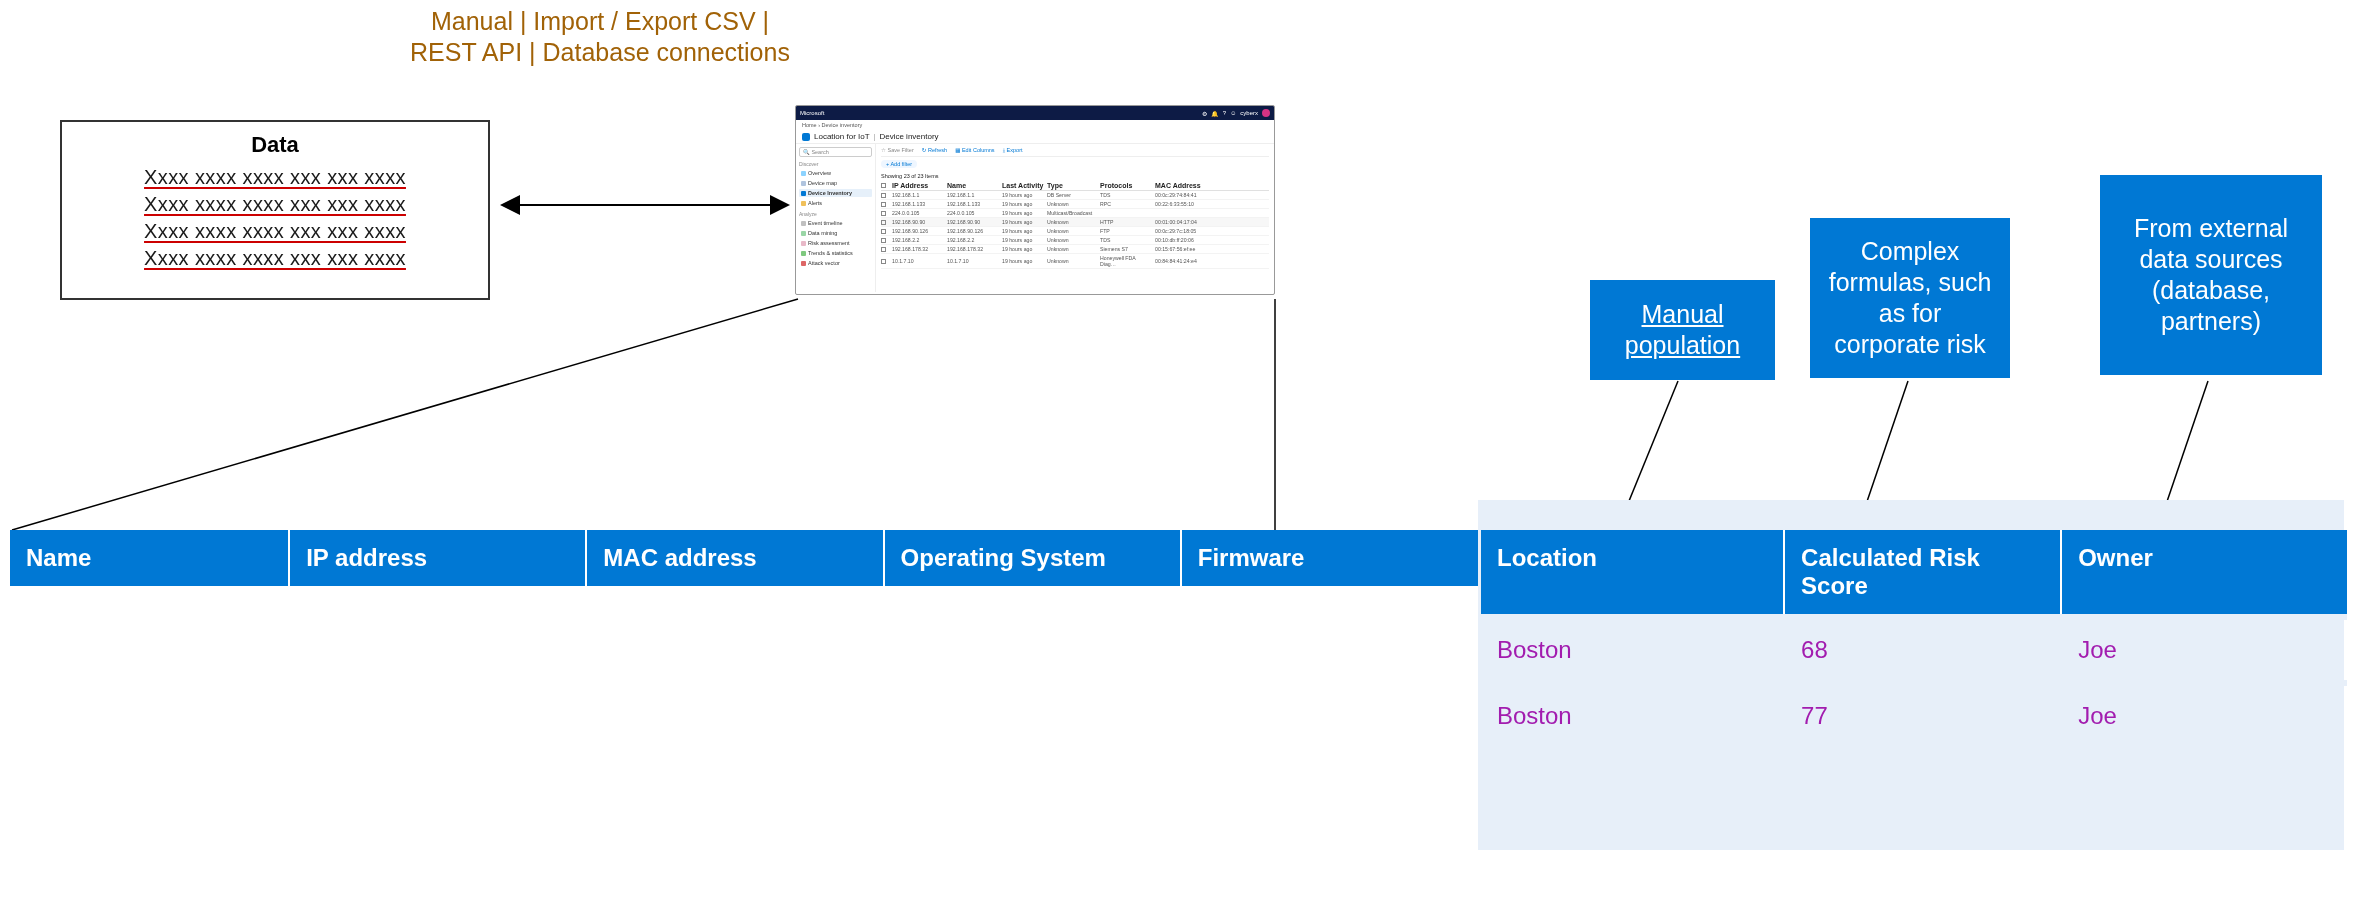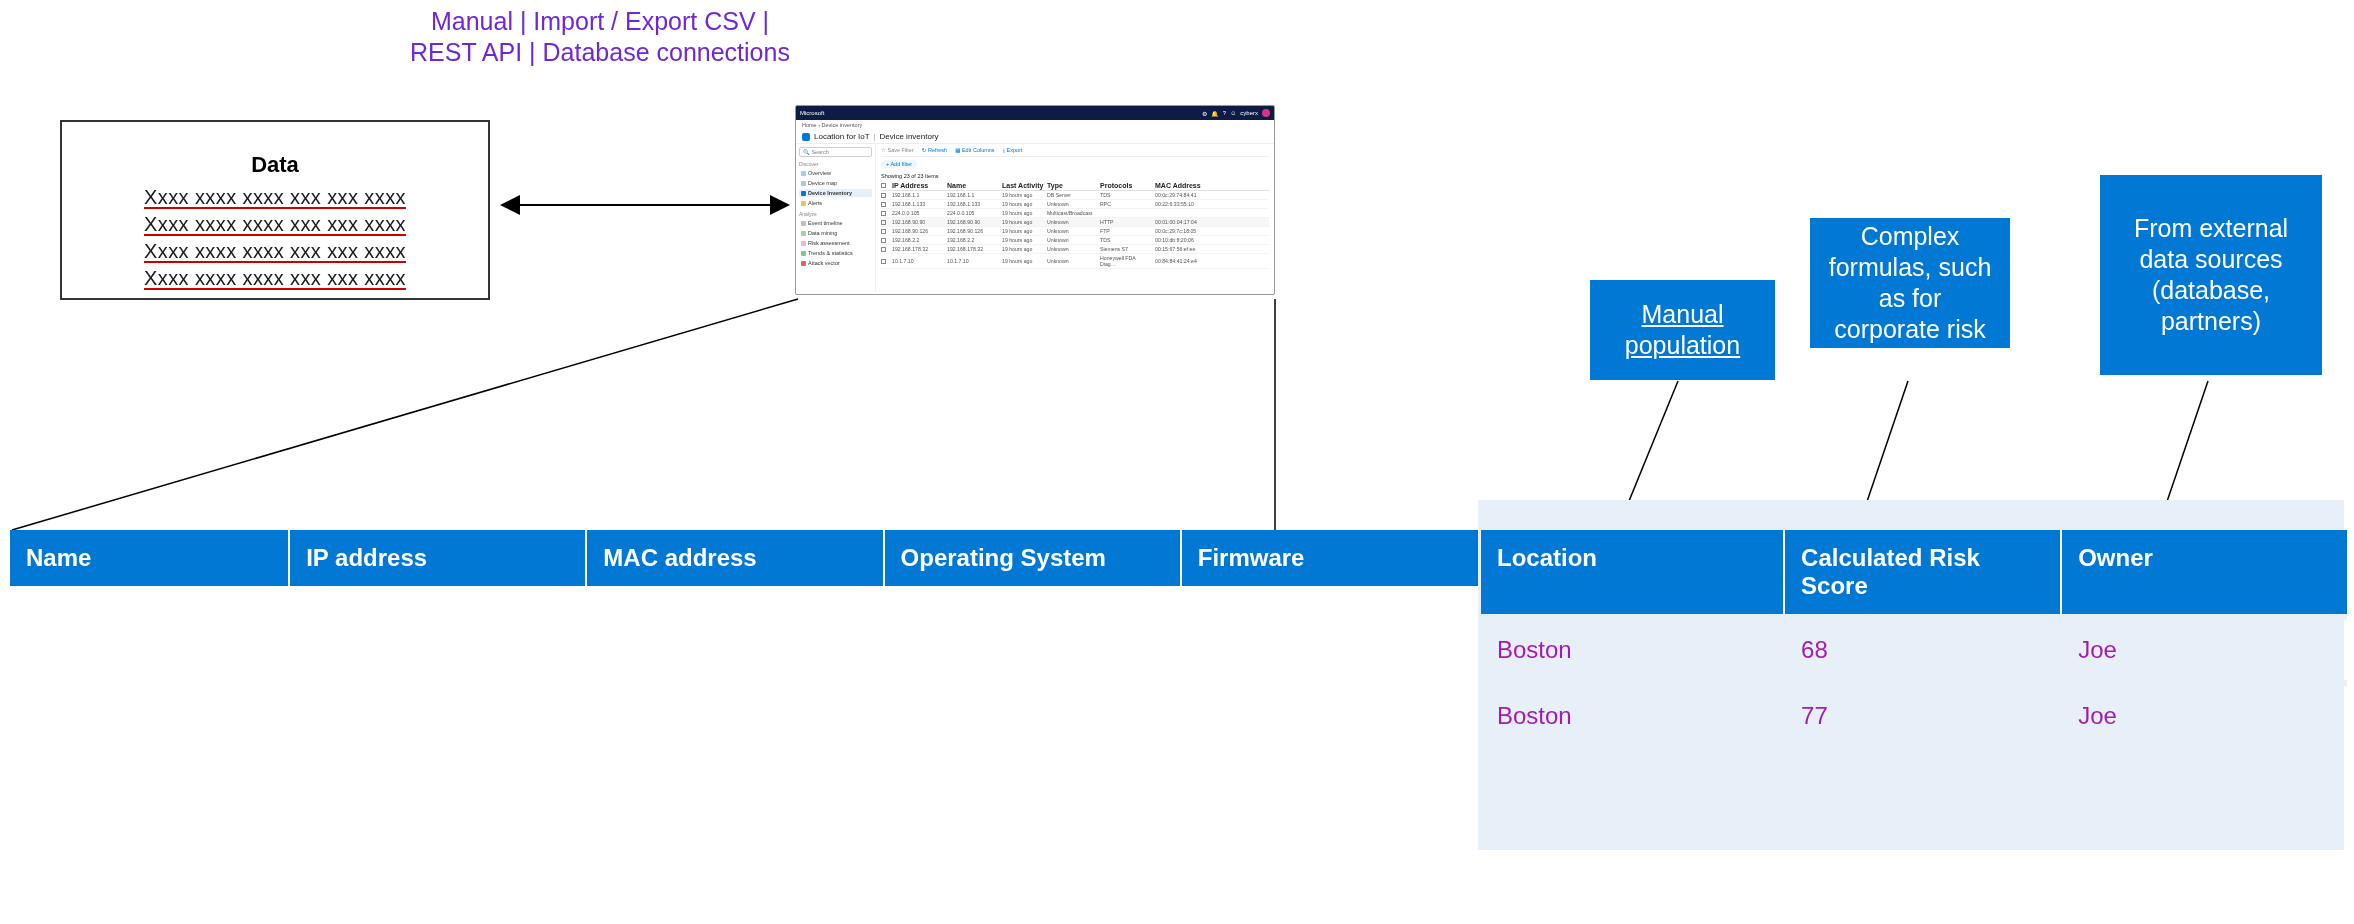--- a/index.html
+++ b/index.html
@@ -1,21 +1,21 @@
 <!DOCTYPE html>
 <html><head>
   <meta charset="utf-8">
   <style>
     * { margin:0; padding:0; box-sizing:border-box; }
     body { font-family:"Segoe UI",Arial,sans-serif; width:2354px; height:924px; position:relative; background:#fff; }
 
-    .top-caption { position:absolute; top:6px; left:385px; width:430px; text-align:center; font-size:25px; color:#6d28d9; line-height:1.25; }
+    .top-caption { position:absolute; top:6px; left:385px; width:430px; text-align:center; font-size:25px; color:#a16207; line-height:1.25; }
 
     .data-box { position:absolute; left:60px; top:120px; width:430px; height:180px; border:2px solid #333; padding:10px; display:flex; flex-direction:column; align-items:center; }
-    .data-box-title { font-weight:700; font-size:22px; margin-bottom:6px;margin-top:20px; }
+    .data-box-title { font-weight:700; font-size:22px; margin-bottom:6px; }
     .xxxx-line { font-size:20px; color:#1a1a1a; letter-spacing:0.4px; line-height:1.35; text-decoration:underline solid #c00; text-underline-offset:3px; }
 
     .arrow-svg { position:absolute; left:500px; top:190px; }
 
     .mini-app { position:absolute; left:795px; top:105px; width:480px; height:190px; border:1px solid #999; border-radius:2px; overflow:hidden; font-size:7px; color:#333; background:#fff; }
     .mini-header { height:14px; background:#0d1b45; color:#fff; display:flex; align-items:center; padding:0 4px; justify-content:space-between; font-size:6px; }
     .mini-header-icons { display:flex; gap:4px; align-items:center; }
     .mini-avatar { width:8px; height:8px; background:#d63384; border-radius:50%; }
     .mini-breadcrumb { font-size:5.5px; padding:2px 6px; color:#555; }
     .mini-title-row { display:flex; align-items:center; gap:4px; padding:2px 6px; border-bottom:1px solid #eee; }
@@ -36,21 +36,21 @@
     .mini-grid-head,.mini-grid-row { display:grid; grid-template-columns:8px 52px 52px 42px 50px 52px 72px; gap:3px; align-items:center; padding:1px 0; }
     .mini-grid-head { font-weight:600; color:#222; border-bottom:1px solid #e0e0e0; }
     .mini-grid-row { color:#555; border-bottom:1px solid #f3f3f3; font-size:5.2px; }
     .mini-grid-row.alt { background:#f7f7f7; }
     .mini-cb { width:5px; height:5px; border:1px solid #888; }
 
     .zoom-lines { position:absolute; left:10px; top:298px; }
 
     .callout { position:absolute; background:#0078d4; color:#fff; text-align:center; display:flex; align-items:center; justify-content:center; font-size:25px; line-height:1.25; padding:0 14px; }
     .callout1 { left:1590px; top:280px; width:185px; height:100px;text-decoration:underline; }
-    .callout2 { left:1810px; top:218px; width:200px; height:130px; }
+    .callout2 { left:1810px; top:218px; width:200px; height:160px; }
     .callout3 { left:2100px; top:175px; width:222px; height:200px; }
 
     .big-table { position:absolute; left:10px; top:530px; width:1468px; border-collapse:collapse; font-size:24px; }
     .big-table th { background:#0078d4; color:#fff; text-align:left; font-weight:700; padding:14px 16px; vertical-align:top; border-right:2px solid #fff;}
     .big-table th:last-child { border-right:0;}
     .big-table td { background:#cdd7eb; color:#1a1a1a; padding:16px 16px; border-top:6px solid #fff; border-right:2px solid #fff;}
     .big-table td:last-child { border-right:0;}
 
     .enriched-panel { position:absolute; left:1478px; top:500px; width:866px; height:350px; background:#e7eff9; }
     .enriched-panel table { position:absolute; left:3px; top:30px; width:100%; border-collapse:collapse; font-size:24px; }

